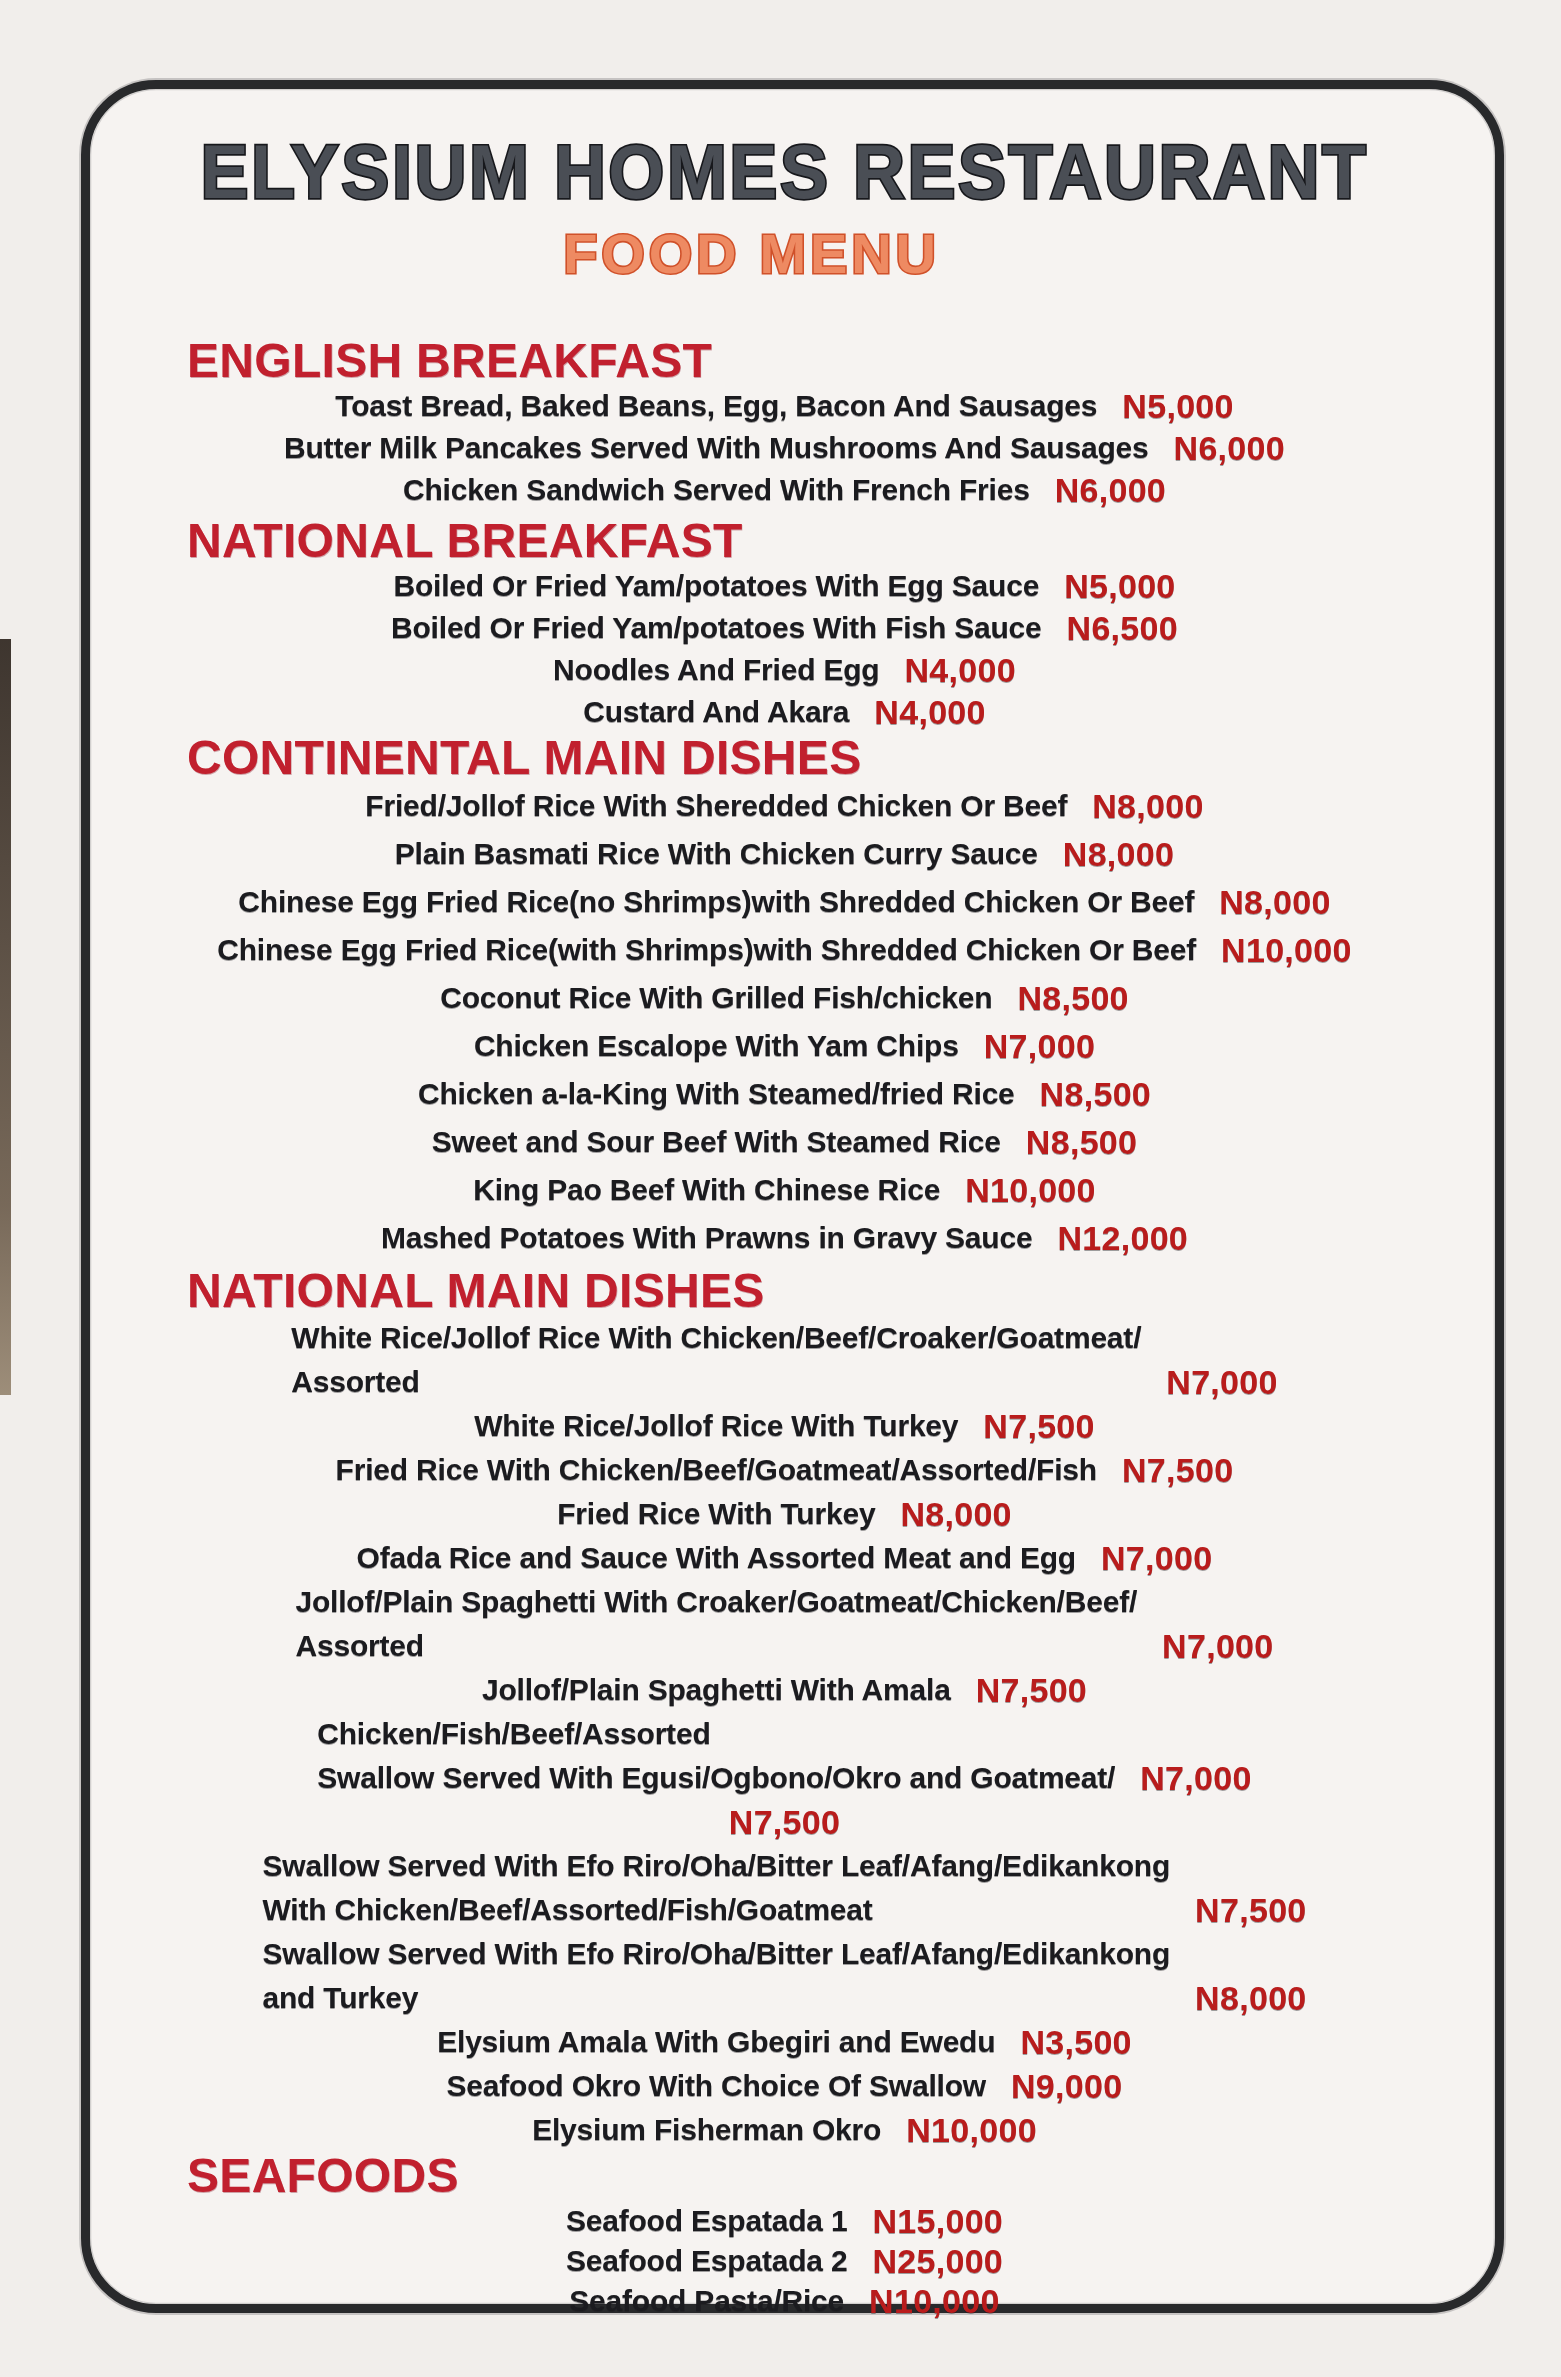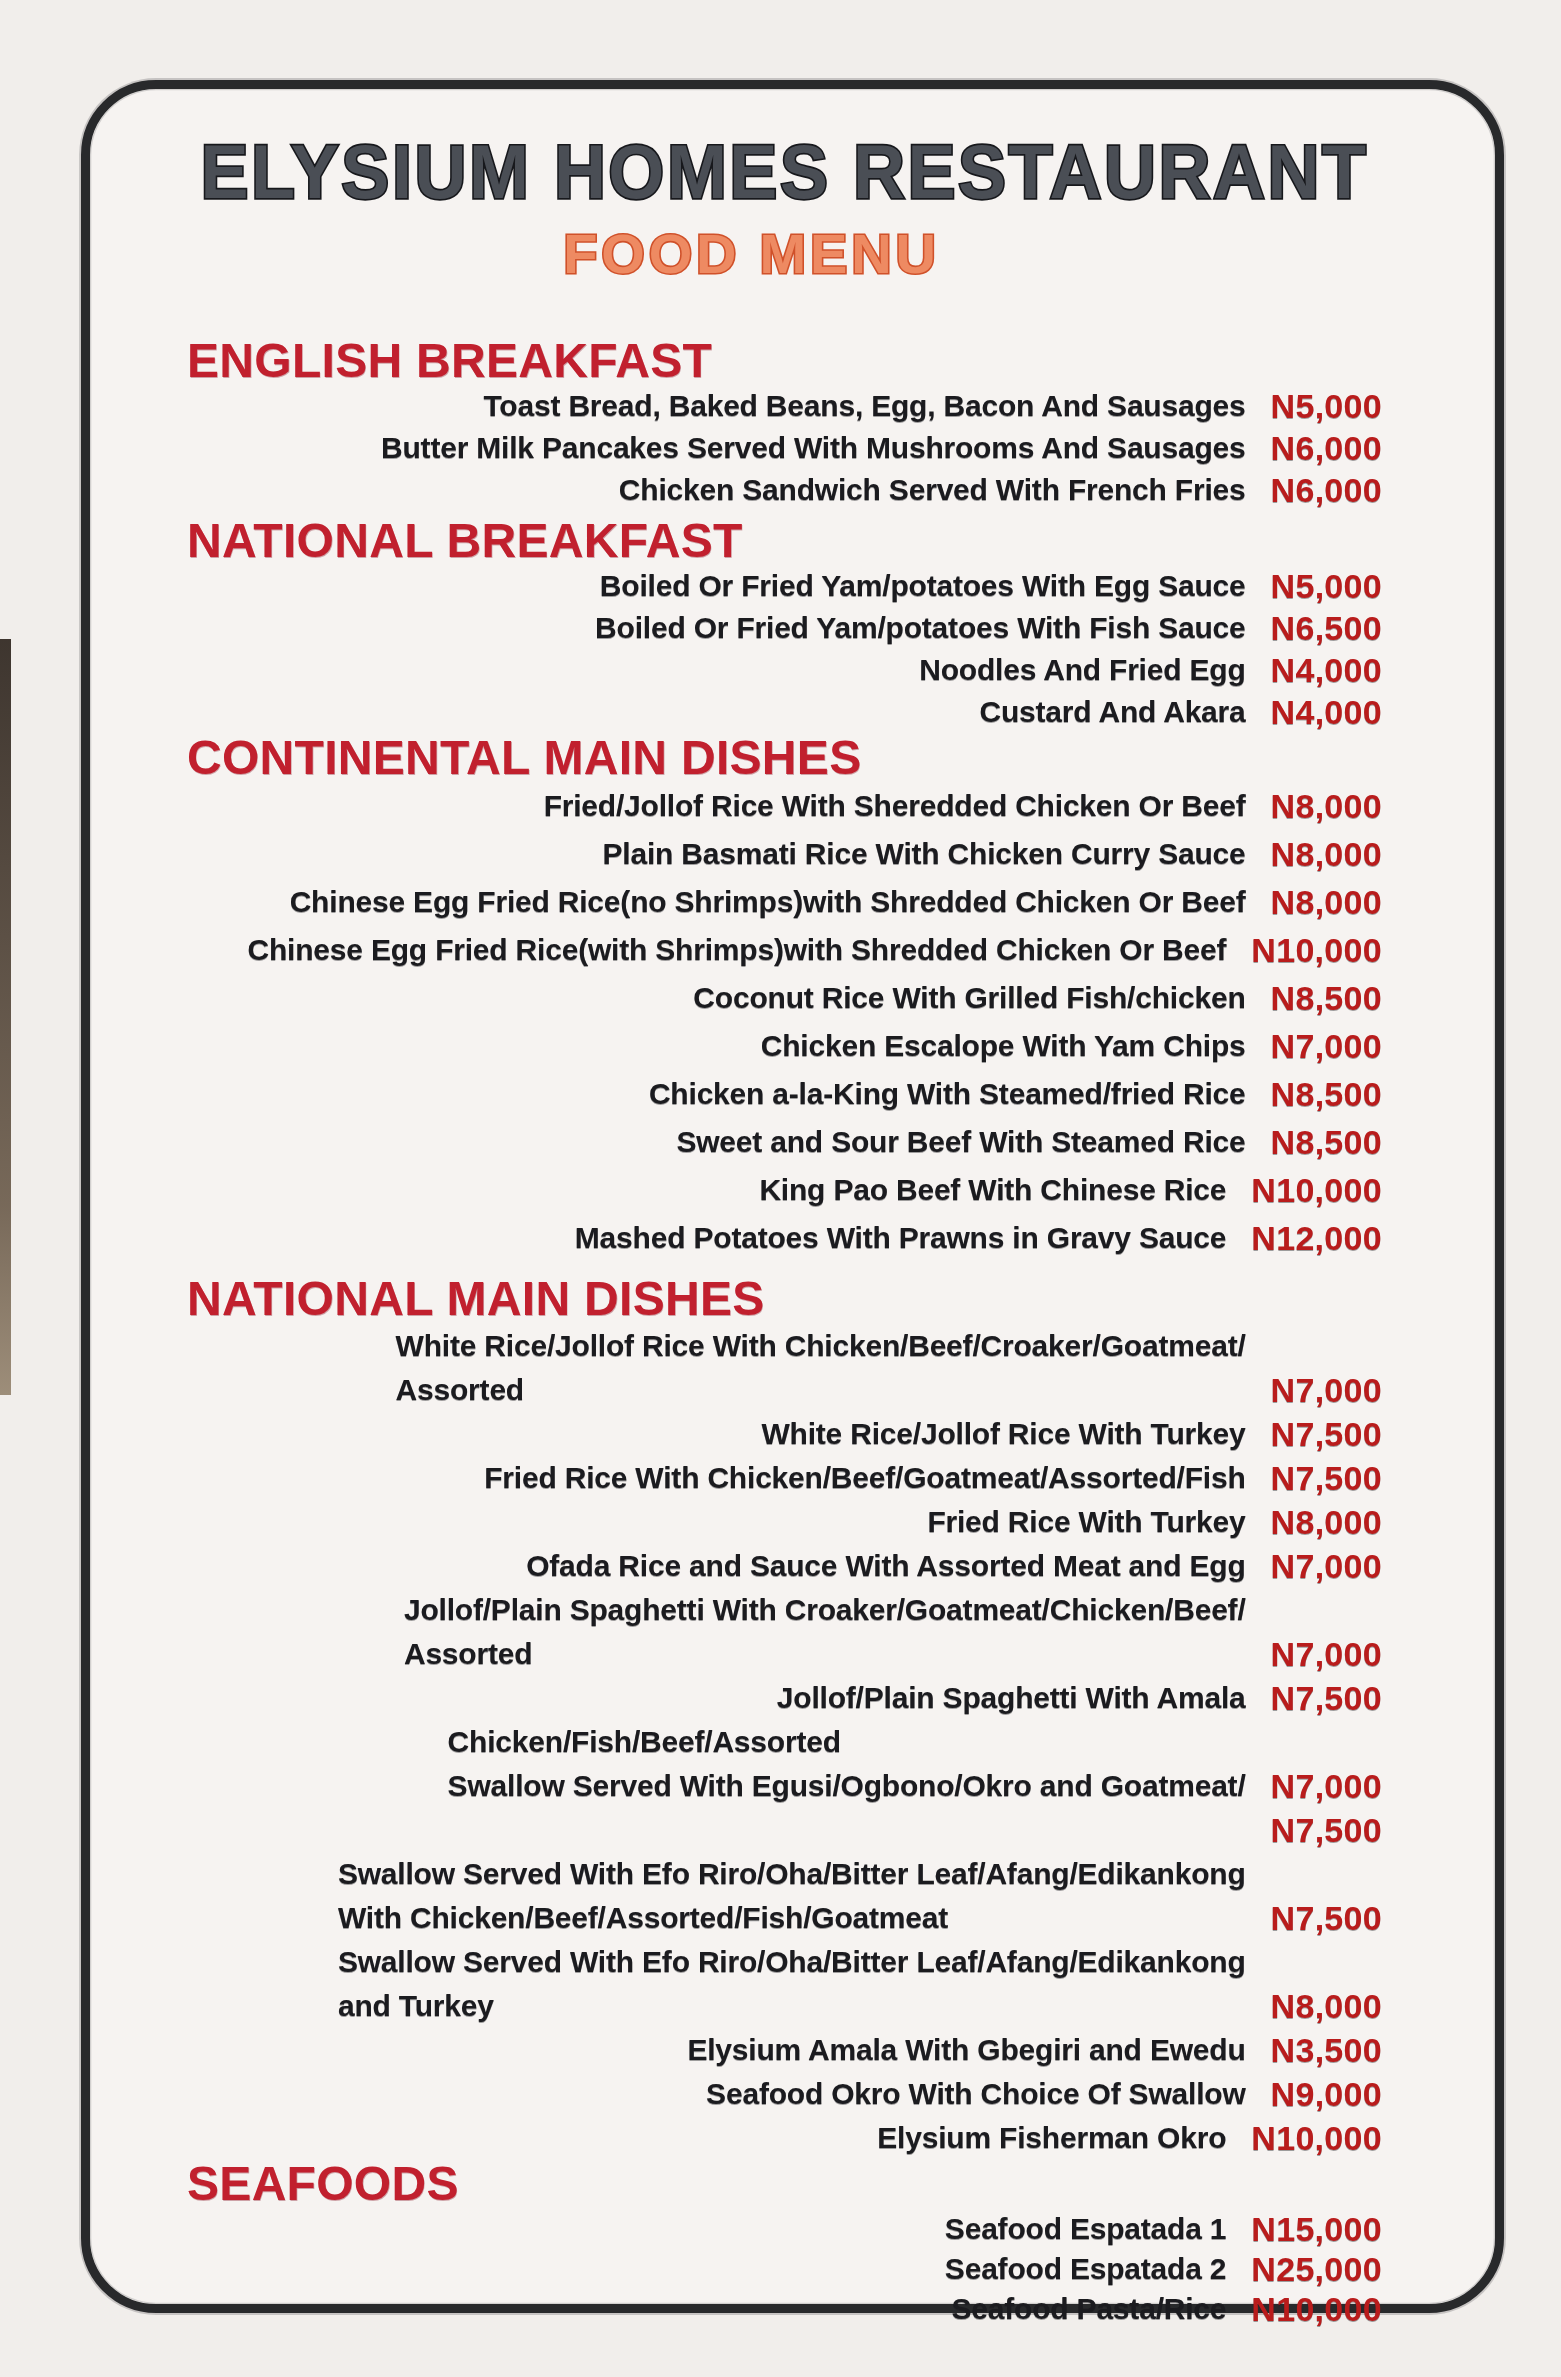--- a/index.html
+++ b/index.html
@@ -41,31 +41,31 @@
     paint-order:stroke fill;
     transform:translateX(-33px);
     white-space:nowrap;
   }
   .speck{position:absolute;left:558px;top:299px;width:6.4px;height:5.7px;border-radius:50%;background:#4d4a47;opacity:.85;}
 
   .menu-section{margin:0;}
   .menu-section.s0{margin-top:57px;}
   .menu-section.s1{margin-top:7.6px;}
   .menu-section.s2{margin-top:2.5px;}
-  .menu-section.s3{margin-top:15px;}
+  .menu-section.s3{margin-top:7px;}
   .menu-section.s4{margin-top:2.5px;}
   .section-title{
     margin:0 0 2.5px 0;
     font-size:48px;font-weight:700;line-height:44px;letter-spacing:0.3px;
     color:#c1202e;
     text-shadow:0.6px 0.6px 0 rgba(130,10,25,.35);
     white-space:nowrap;
   }
   .menu-row{
-    display:flex;justify-content:flex-end;align-items:flex-end;
+    display:flex;justify-content:center;align-items:flex-end;
     gap:25px;
   }
   .item-name{font-weight:700;color:#1b1b1f;font-size:30px;letter-spacing:-0.2px;}
   .item-name span{display:block;white-space:nowrap;}
   .item-price{
     font-weight:700;color:#b91c1c;font-size:34px;letter-spacing:0.3px;
     white-space:nowrap;
   }
   .item-name,.item-price{text-shadow:0 0.6px 0.6px rgba(25,25,30,.4);}
   

